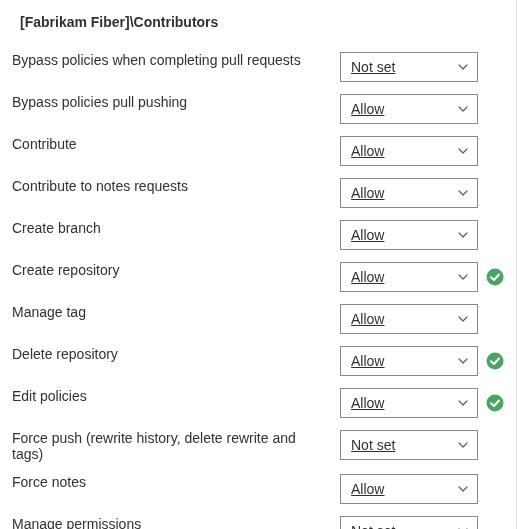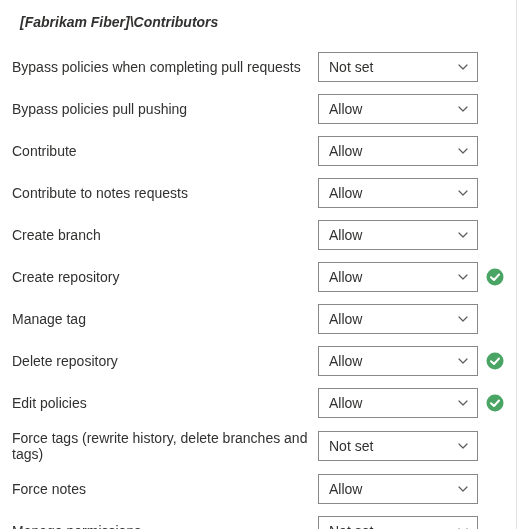--- a/index.html
+++ b/index.html
@@ -11,41 +11,40 @@
       width: 517px;
       height: 529px;
       padding: 8px 10px 8px 10px;
       border-right: 1px solid #e1e1e1;
       overflow: hidden;
     }
     .title {
       font-weight: 600;
       color: #323130;
       padding: 6px 2px 16px 10px;
-      font-style: italic;
     }
     .perm-list {
       display: flex;
       flex-direction: column;
     }
     .perm-row {
       display: flex;
-      align-items: center;
       padding: 6px 0 6px 2px;
       min-height: 40px;
     }
     .perm-label {
       flex: 1;
       padding-right: 10px;
       color: #323130;
     }
     .select-wrap {
       position: relative;
-      width: 160px;
+      width: 138px;
       margin-right: 6px;
+      text-decoration: underline;
     }
     .select-box {
       width: 100%;
       height: 30px;
       border: 1px solid #8a8886;
       background: #ffffff;
       display: flex;
       align-items: center;
       justify-content: space-between;
       padding: 0 8px 0 10px;
@@ -229,21 +228,21 @@
         <span class="check-badge">
           <svg width="18" height="18" viewBox="0 0 18 18">
             <circle cx="9" cy="9" r="8.5" fill="#4aa564"></circle>
             <path d="M5 9.2 L8 12 L13 6.5" stroke="#ffffff" stroke-width="2" fill="none" stroke-linecap="round" stroke-linejoin="round"></path>
           </svg>
         </span>
       </div>
   </div>
 
   <div class="perm-row">
-    <div class="perm-label">Force tags (rewrite history, delete branches and tags)</div>
+    <div class="perm-label">Force push (rewrite history, delete rewrite and tags)</div>
     <div class="select-wrap">
       <div class="select-box">
         <span class="select-value">Not set</span>
         <span class="chev">
           <svg width="12" height="12" viewBox="0 0 12 12">
               <path d="M2 4 L6 8 L10 4" stroke="#605e5c" stroke-width="1.2" fill="none" stroke-linecap="round" stroke-linejoin="round"></path>
             </svg>
         </span>
       </div>
     </div>

